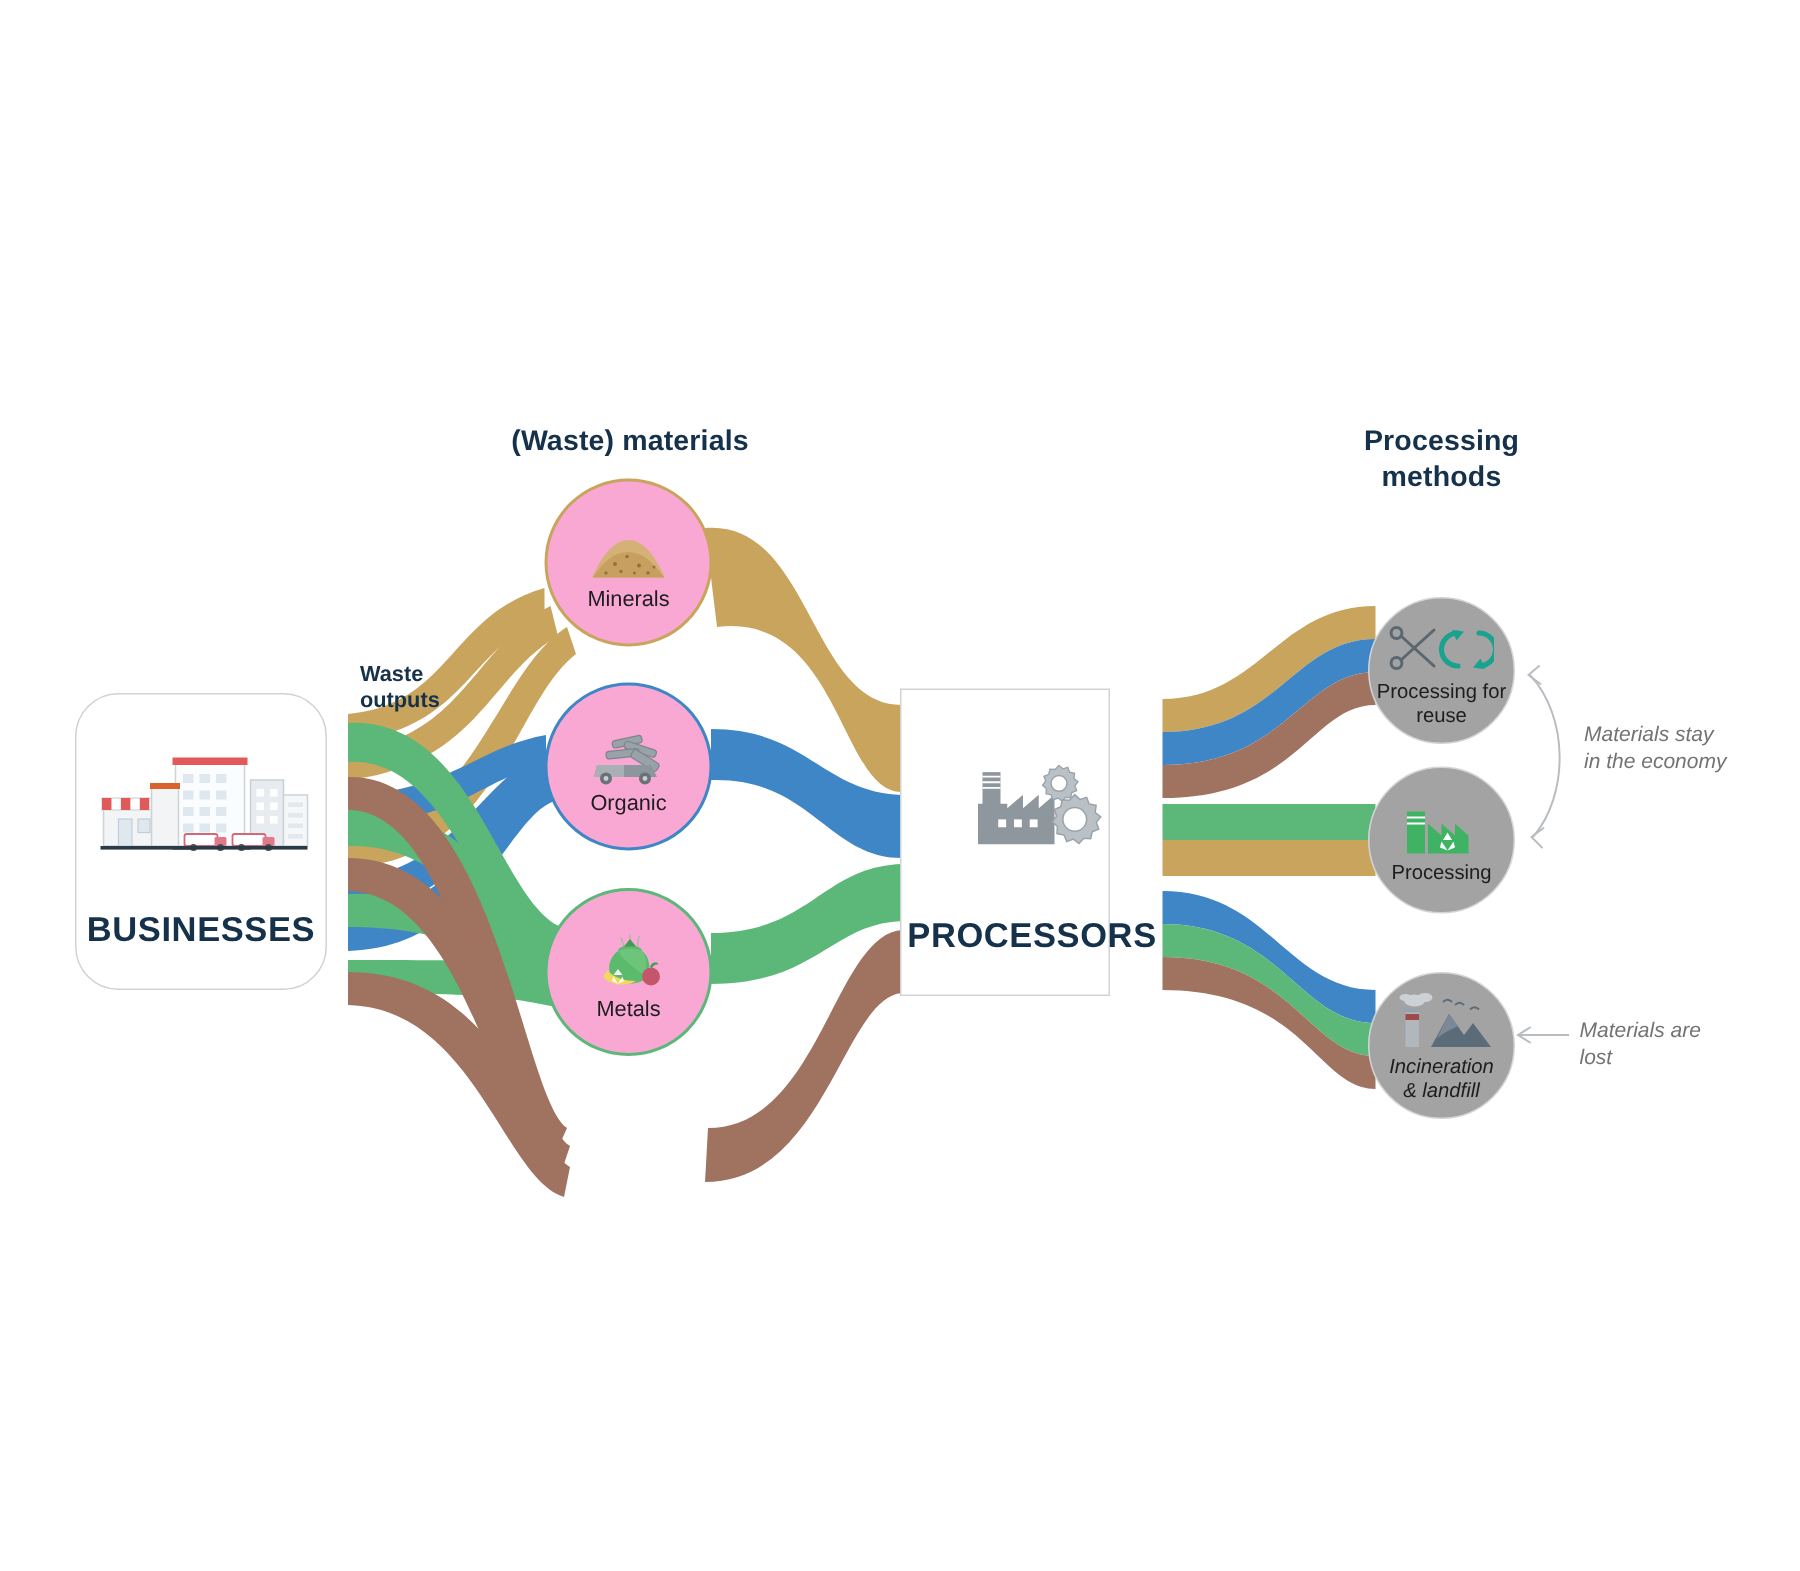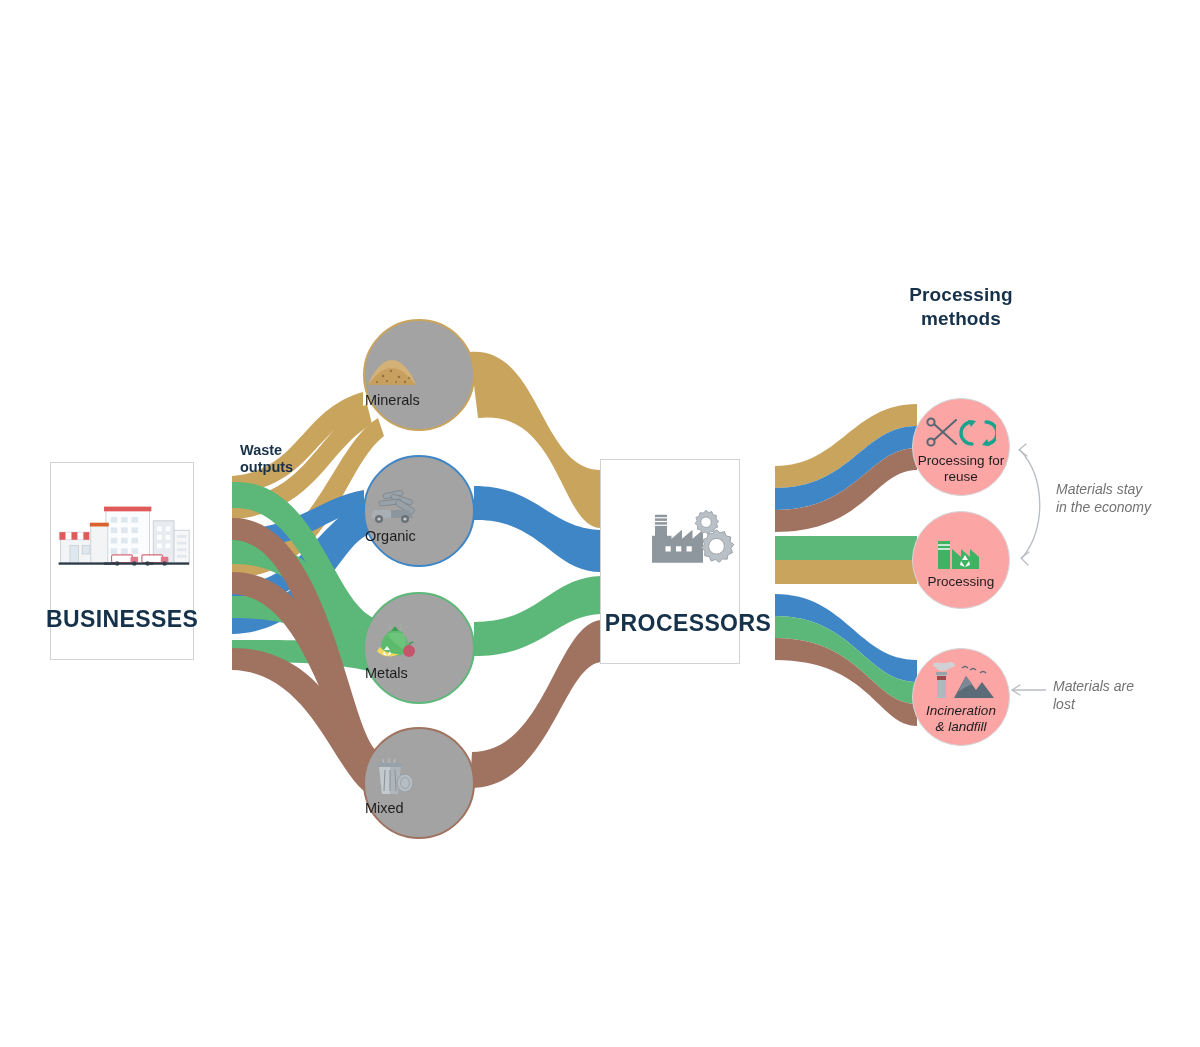--- a/index.html
+++ b/index.html
@@ -45,37 +45,37 @@
     display:flex;
     align-items:center;
     justify-content:center;
     width:100%;
   }
 
   .mat-circle{
     position:absolute;
     width:112px;height:112px;
     border-radius:50%;
-    background:#a3a3a3;
+    background:#f9a8d4;
     box-sizing:border-box;
     display:flex;
     flex-direction:column;
-    align-items:flex-start;
+    align-items:center;
     justify-content:center;
   }
   .mat-circle .mat-art{height:46px;display:flex;align-items:flex-end;justify-content:center;}
   .mat-circle .mat-label{
     font-size:14.5px;color:#1d1d1f;margin-top:5px;text-align:center;line-height:1.08;
   }
 
   .proc-circle{
     position:absolute;
     width:98px;height:98px;
     border-radius:50%;
-    background:#fca5a5;
+    background:#a3a3a3;
     border:1.4px solid #d3d6d9;
     box-sizing:border-box;
     display:flex;
     flex-direction:column;
     align-items:center;
     justify-content:center;
   }
   .proc-circle .proc-art{height:40px;display:flex;align-items:flex-end;justify-content:center;}
   .proc-circle .proc-label{
     font-size:13.5px;color:#1d1d1f;margin-top:3px;text-align:center;line-height:1.12;
@@ -149,25 +149,26 @@
 
     <g fill="none" stroke="#b8bdc2" stroke-width="1.3">
       <path d="M1020,450 C1046,478 1046,530 1022,558"></path>
       <path d="M1026,444 L1019,450 L1027,456" stroke-linecap="round"></path>
       <path d="M1029,552 L1021,558 L1028,565" stroke-linecap="round"></path>
       <path d="M1046,690 L1012,690"></path>
       <path d="M1020,685 L1012,690 L1020,695" stroke-linecap="round"></path>
     </g>
   </svg>
 
+  <div class="col-title" style="left:310px;top:283px;width:220px;">(Waste) materials</div>
 
   <div class="col-title" style="left:876px;top:283px;width:170px;white-space:pre-line;">Processing
 methods</div>
 
-  <div class="node-box" style="left:50px;top:462px;width:144px;height:198px;">
+  <div class="node-box" style="left:50px;top:462px;width:168px;height:198px;border-radius:29px;">
     <div class="box-art">
       <svg width="150" height="82" viewBox="0 0 150 82">
 
         <rect x="10" y="44" width="36" height="26" fill="#f2f4f6" stroke="#cdd2d7" stroke-width="1"></rect>
         <rect x="9" y="38" width="38" height="8" fill="#ffffff" stroke="#d8dde1" stroke-width="1"></rect>
         <g>
           <rect x="9" y="38" width="6.3" height="8" fill="#e05a5a"></rect>
           <rect x="21.6" y="38" width="6.3" height="8" fill="#e05a5a"></rect>
           <rect x="34.2" y="38" width="6.3" height="8" fill="#e05a5a"></rect>
         </g>
@@ -321,42 +322,20 @@
         <g transform="translate(18,25)" fill="#ffffff" opacity="0.9">
           <path d="M4,0 L7,4 L1,4 Z"></path>
             <path d="M0,8 L4,10 L1,5 Z"></path>
             <path d="M8,8 L4,10 L7,5 Z"></path>
         </g>
       </svg>
     </div>
     <div class="mat-label">Metals</div>
   </div>
 
-  <div class="mat-circle" style="left:363px;top:727px;border:2px solid #a07260;">
-    <div class="mat-art">
-      <svg width="52" height="40" viewBox="0 0 52 40">
-        <g stroke="#b9c0c6" stroke-width="1" fill="none">
-          <path d="M18,3 L19,8"></path>
-            <path d="M24,2 L24,7"></path>
-            <path d="M30,3 L29,8"></path>
-        </g>
-        <path d="M14,10 L36,10 L33,38 L17,38 Z" fill="#aeb6bc"></path>
-        <path d="M14,10 L25,10 L25,38 L17,38 Z" fill="#c3cace"></path>
-        <g stroke="#8c949b" stroke-width="1.1">
-          <line x1="20" y1="14" x2="19" y2="35"></line>
-          <line x1="25" y1="14" x2="25" y2="35"></line>
-          <line x1="30" y1="14" x2="31" y2="35"></line>
-        </g>
-        <rect x="12" y="7" width="26" height="4" rx="1.6" fill="#9aa2a9"></rect>
-        <ellipse cx="40" cy="27" rx="8" ry="9" fill="#b6bdc2" stroke="#97a0a6" stroke-width="1"></ellipse>
-        <ellipse cx="40" cy="27" rx="4.5" ry="5.5" fill="none" stroke="#9aa2a9" stroke-width="1"></ellipse>
-      </svg>
-    </div>
-    <div class="mat-label">Mixed</div>
-  </div>
 
   <div class="proc-circle" style="left:912px;top:398px;">
     <div class="proc-art">
       <svg width="70" height="34" viewBox="0 0 70 34">
         <g stroke="#5a6670" stroke-width="2" fill="none" stroke-linecap="round">
           <line x1="8" y1="24" x2="30" y2="4"></line>
           <line x1="8" y1="8" x2="30" y2="28"></line>
           <circle cx="5" cy="26" r="3.6"></circle>
           <circle cx="5" cy="6" r="3.6"></circle>
         </g>

